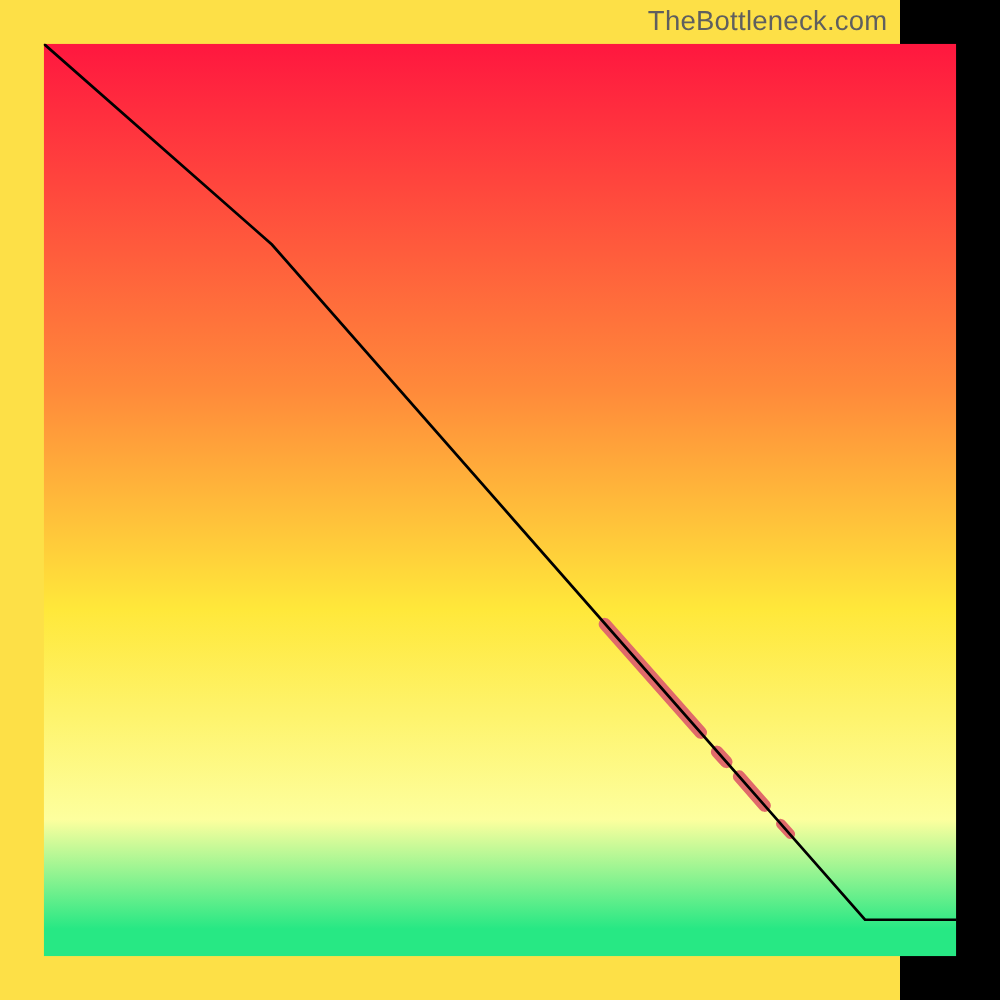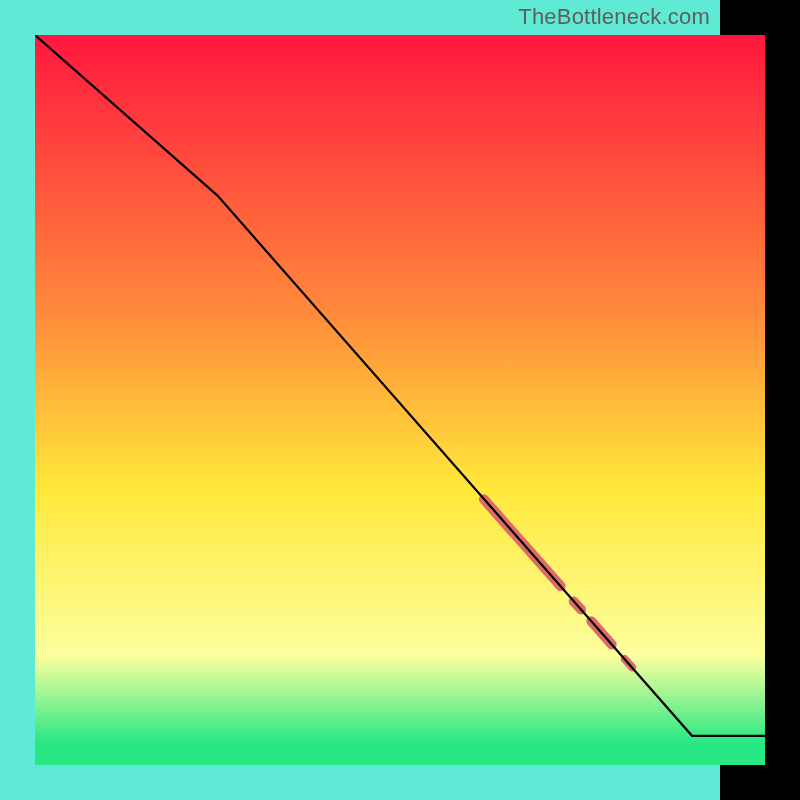--- a/index.html
+++ b/index.html
@@ -8,21 +8,21 @@
     background: #000;
     width: 800px;
     height: 800px;
     overflow: hidden;
     font-family: Arial, Helvetica, sans-serif;
   }
   .frame {
     position: relative;
     width: 720px;
     height: 800px;
-    background: #5eead4;
+    background: #fde047;
   }
   .attribution {
     position: absolute;
     top: 4px;
     right: 10px;
     color: #5f5f5f;
     font-size: 22px;
     letter-spacing: 0.2px;
     font-weight: 400;
   }

